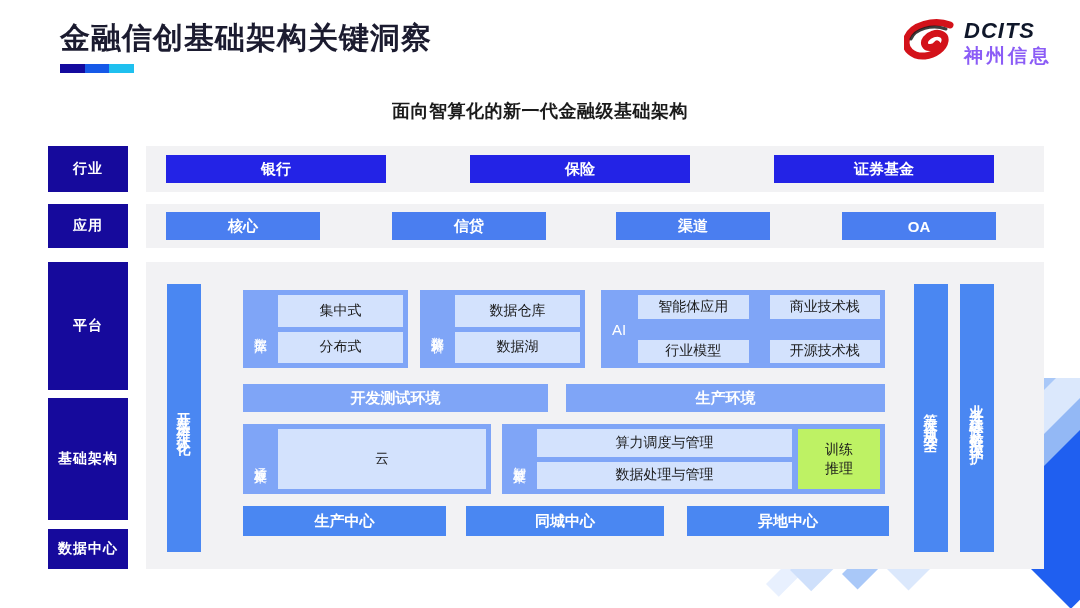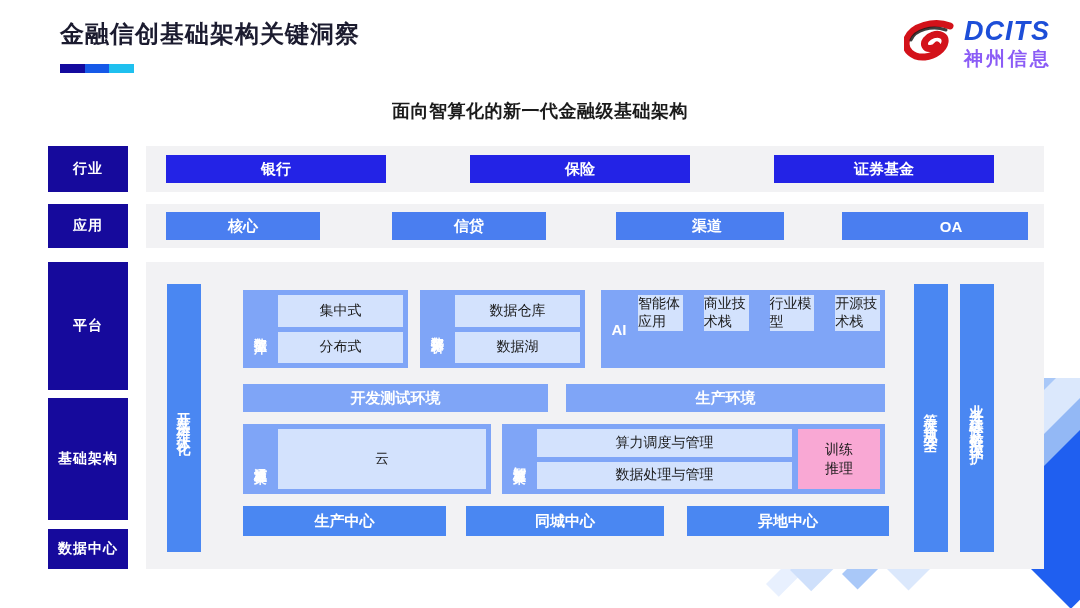--- a/index.html
+++ b/index.html
@@ -14,31 +14,31 @@
   .corner i{position:absolute;display:block;transform:rotate(-45deg);transform-origin:top left;}
   .s1{background:#cfe0fb;width:520px;height:30px;left:40px;top:192px;}
   .s2{background:#a9c8f8;width:520px;height:22px;left:92px;top:196px;}
   .s3{background:#dbe8fc;width:520px;height:46px;left:126px;top:180px;}
   .s4{background:#93b8f5;width:520px;height:40px;left:190px;top:160px;}
   .s5{background:#1f5ff0;width:520px;height:120px;left:236px;top:146px;}
   .s6{background:#e8f0fe;width:520px;height:18px;left:16px;top:206px;}
 
   
   .header{position:absolute;left:0;top:0;width:1080px;height:88px;}
-  .title{position:absolute;left:60px;top:18px;font-size:24px;font-weight:bold;color:#1b1b2f;letter-spacing:1px;}
+  .title{position:absolute;left:60px;top:18px;font-size:30px;font-weight:bold;color:#1b1b2f;letter-spacing:1px;}
   .title-bar{position:absolute;left:60px;top:64px;width:74px;height:9px;display:flex;}
   .title-bar span{flex:1;height:100%;}
   .tb1{background:#140a9e;}
   .tb2{background:#1659e8;}
   .tb3{background:#1fc0ef;}
 
   .logo{position:absolute;right:28px;top:18px;display:flex;align-items:center;gap:8px;}
   .logo-mark{width:52px;height:48px;position:relative;}
   .logo-text{display:flex;flex-direction:column;line-height:1;}
-  .logo-en{font-size:27px;font-weight:bold;color:#1d4ed8;letter-spacing:1px;font-style:italic;}
+  .logo-en{font-size:22px;font-weight:bold;color:#0f172a;letter-spacing:1px;font-style:italic;}
   .logo-cn{font-size:19px;font-weight:bold;color:#8b5cf6;letter-spacing:3px;margin-top:4px;}
 
   
   .subtitle{position:absolute;left:0;top:99px;width:1080px;text-align:center;font-size:18px;font-weight:bold;color:#1b1b1b;letter-spacing:.5px;}
 
   
   .navy{position:absolute;background:#160a9c;color:#fff;display:flex;align-items:center;justify-content:center;
         font-size:14px;font-weight:bold;letter-spacing:1px;}
   .n-industry{left:48px;top:146px;width:80px;height:46px;}
   .n-app{left:48px;top:204px;width:80px;height:44px;}
@@ -55,49 +55,49 @@
   
   .pill{position:absolute;display:flex;align-items:center;justify-content:center;color:#fff;font-weight:bold;}
   .pill-industry{background:#2323e6;height:28px;font-size:15px;top:155px;}
   .i1{left:166px;width:220px;}
   .i2{left:470px;width:220px;}
   .i3{left:774px;width:220px;}
 
   .pill-app{background:#4a7ef0;height:28px;font-size:15px;top:212px;}
   .a1{left:166px;width:154px;}
   .a2{left:392px;width:154px;}
-  .a3{left:616px;width:154px;padding-left:14px;}
-  .a4{left:842px;width:154px;padding-left:32px;}
+  .a3{left:616px;width:154px;}
+  .a4{left:842px;width:154px;}
 
   
   .vbar{position:absolute;background:#4a87f2;color:#fff;font-weight:bold;font-size:14px;
         display:flex;align-items:center;justify-content:center;text-align:center;
         writing-mode:vertical-rl;letter-spacing:5px;}
   .v-devops{left:167px;top:284px;width:34px;height:268px;}
   .v-sec{left:914px;top:284px;width:34px;height:268px;}
   .v-bcp{left:960px;top:284px;width:34px;height:268px;}
 
   
   .group{position:absolute;background:#7fa5f7;display:flex;align-items:stretch;padding:5px;box-sizing:border-box;gap:6px;}
-  .group-label{color:#fff;font-weight:bold;font-size:13px;display:flex;align-items:center;justify-content:center;
+  .group-label{color:#fff;font-weight:normal;font-size:13px;display:flex;align-items:center;justify-content:center;
                writing-mode:vertical-rl;letter-spacing:1px;width:24px;flex:0 0 24px;text-align:center;}
   .group-items{flex:1;display:flex;flex-direction:column;gap:5px;}
   .gitem{background:#d3e2fd;color:#1b1b1b;font-size:14px;display:flex;align-items:center;justify-content:center;flex:1;}
 
   .g-db{left:243px;top:290px;width:165px;height:78px;}
   .g-da{left:420px;top:290px;width:165px;height:78px;}
 
   .g-ai{left:601px;top:290px;width:284px;height:78px;}
   .g-ai .group-label{font-size:15px;letter-spacing:0;writing-mode:horizontal-tb;width:26px;flex:0 0 26px;}
-  .ai-grid{flex:1;display:grid;grid-template-columns:1fr 1fr 1fr 1fr;grid-template-rows:1fr 1fr;gap:21px;}
+  .ai-grid{flex:1;display:grid;grid-template-columns:1fr 1fr;grid-template-rows:1fr 1fr;gap:21px;}
 
   .g-tsf{left:243px;top:424px;width:248px;height:70px;}
   .g-zsf{left:502px;top:424px;width:383px;height:70px;}
   .g-zsf .group-items{flex:1 1 auto;}
-  .zsf-right{flex:0 0 82px;background:#f9a8d4;color:#1b1b1b;font-size:14px;display:flex;flex-direction:column;
+  .zsf-right{flex:0 0 82px;background:#bef264;color:#1b1b1b;font-size:14px;display:flex;flex-direction:column;
              align-items:center;justify-content:center;line-height:1.35;}
 
   
   .env{position:absolute;background:#7fa5f7;color:#fff;font-weight:bold;font-size:15px;
        display:flex;align-items:center;justify-content:center;height:28px;top:384px;}
   .e1{left:243px;width:305px;}
   .e2{left:566px;width:319px;}
 
   
   .dc{position:absolute;background:#4a87f2;color:#fff;font-weight:bold;font-size:15px;

